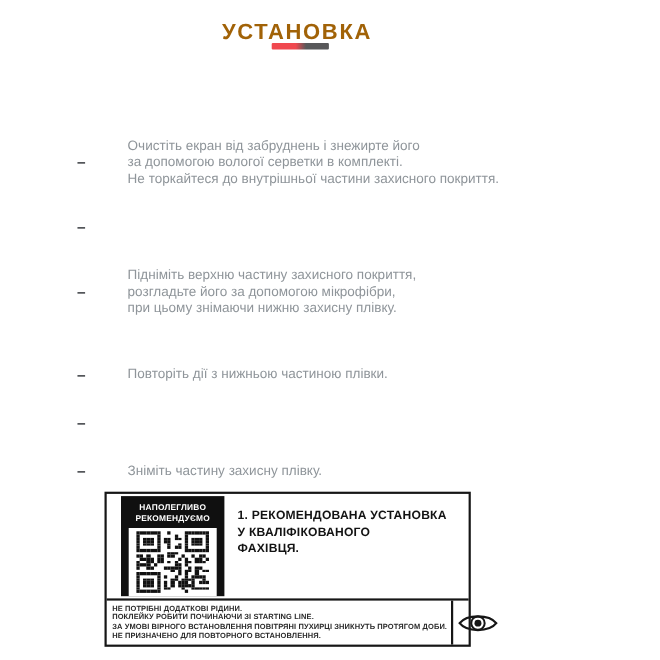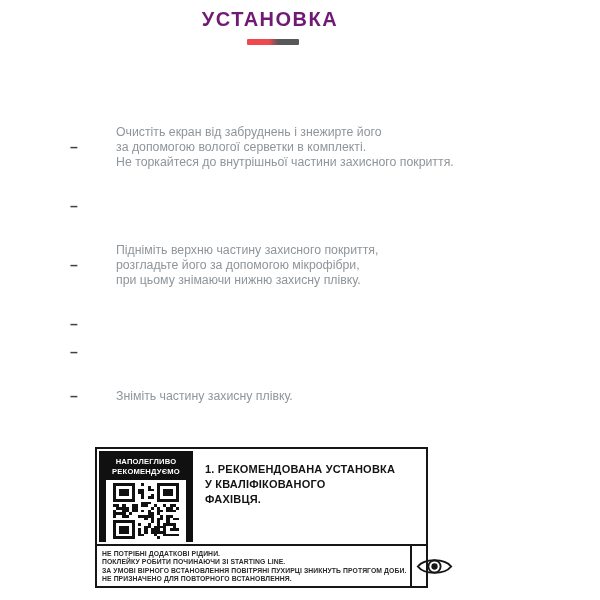--- a/index.html
+++ b/index.html
@@ -5,21 +5,21 @@
   html,body{margin:0;padding:0;}
   body{
     width:600px;height:600px;background:#ffffff;overflow:hidden;position:relative;
     font-family:"Liberation Sans",sans-serif;
   }
   .page{position:absolute;inset:0;}
 
   
   .title-wrap{position:absolute;top:8px;left:0;width:540px;text-align:center;}
   .page-title{
-    font-size:20px;font-weight:600;letter-spacing:1.5px;color:#701a75;margin:0;
+    font-size:20px;font-weight:600;letter-spacing:1.5px;color:#a16207;margin:10px;
   }
   .title-bar{
     position:absolute;top:39px;left:247px;width:52px;height:6px;border-radius:1px;
     background:linear-gradient(to right,#f0484f 0%,#f0484f 42%,#58585a 60%,#58585a 100%);
   }
 
   
   .steps{position:absolute;top:109px;left:70px;width:510px;display:flex;flex-direction:column;gap:13px;}
   .step{display:flex;align-items:center;}
   .dash{
@@ -29,21 +29,21 @@
     margin:16px;font-size:12.3px;line-height:15px;color:#8f959a;white-space:nowrap;
   }
 
   
   .recommend-box{
     position:absolute;top:447px;left:95px;width:333px;height:141px;box-sizing:border-box;
     border:2px solid #161616;display:flex;flex-direction:column;background:#fff;
   }
   .box-main{flex:1;display:flex;min-height:0;}
   .left-panel{
-    flex:0 0 94px;margin:2px 0 2px 2px;background:#101010;color:#fff;
+    flex:0 0 94px;margin:2px 0 2px 13px;background:#101010;color:#fff;
     display:flex;flex-direction:column;align-items:center;
   }
   .panel-title{
     font-size:7.6px;font-weight:700;line-height:9.6px;text-align:center;
     padding-top:6px;letter-spacing:0.2px;
   }
   .qr-frame{
     width:80px;height:62px;background:#ffffff;margin-top:4px;
     box-sizing:border-box;padding:3px 7px;
   }
@@ -82,20 +82,21 @@
       </div>
       <div class="step">
         <span class="dash">–</span>
       </div>
       <div class="step">
         <span class="dash">–</span>
         <p class="step-text">Підніміть верхню частину захисного покриття,<br>розгладьте його за допомогою мікрофібри,<br>при цьому знімаючи нижню захисну плівку.</p>
       </div>
       <div class="step">
         <span class="dash">–</span>
+        <p class="step-text">Повторіть дії з нижньою частиною плівки.</p>
       </div>
       <div class="step">
         <span class="dash">–</span>
       </div>
       <div class="step">
         <span class="dash">–</span>
         <p class="step-text">Зніміть частину захисну плівку.</p>
       </div>
     </div>
 

